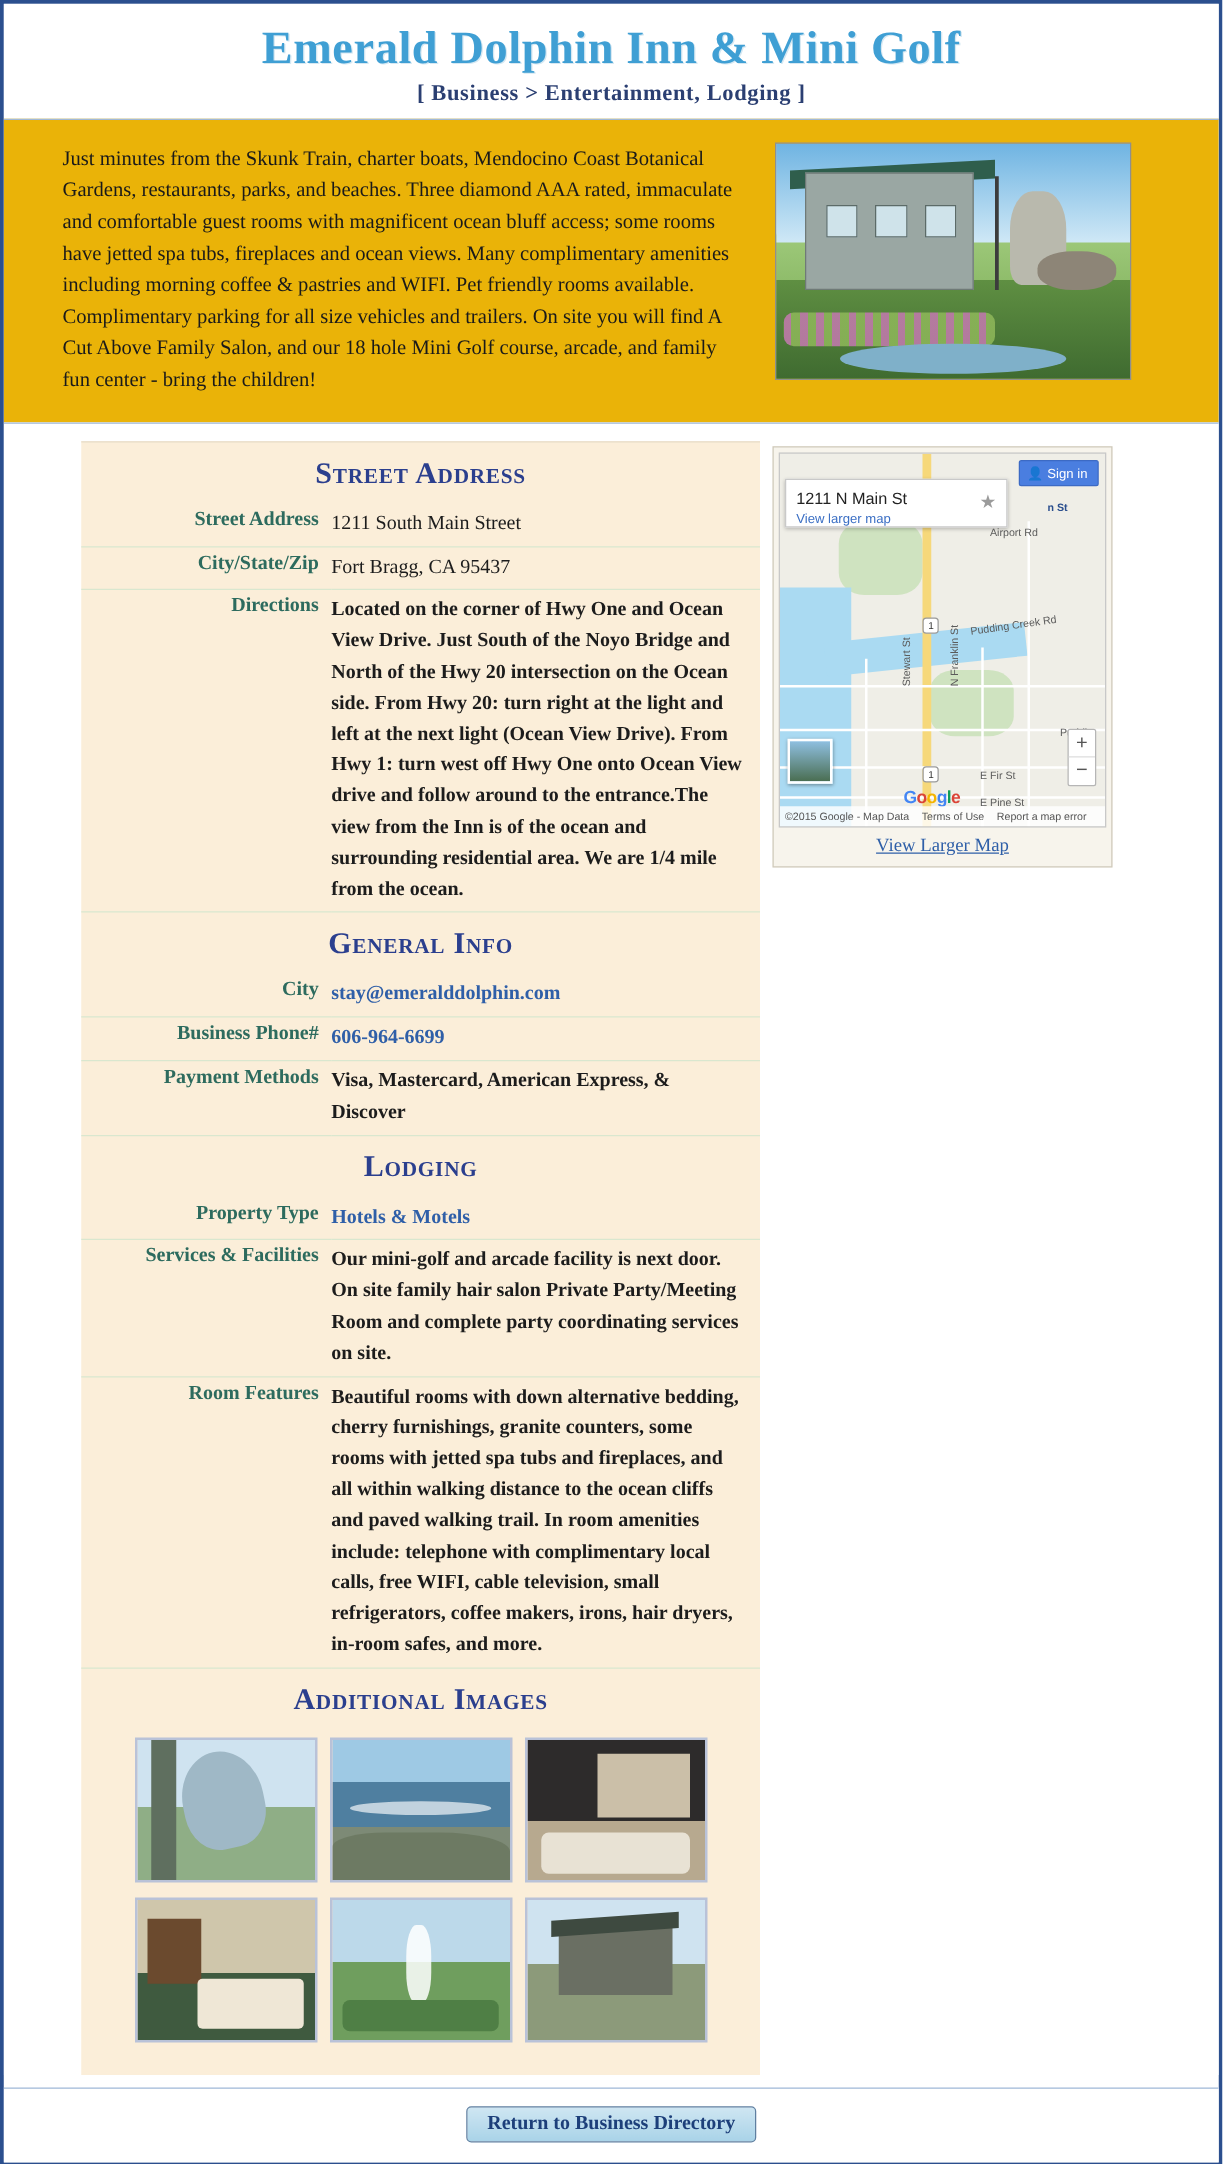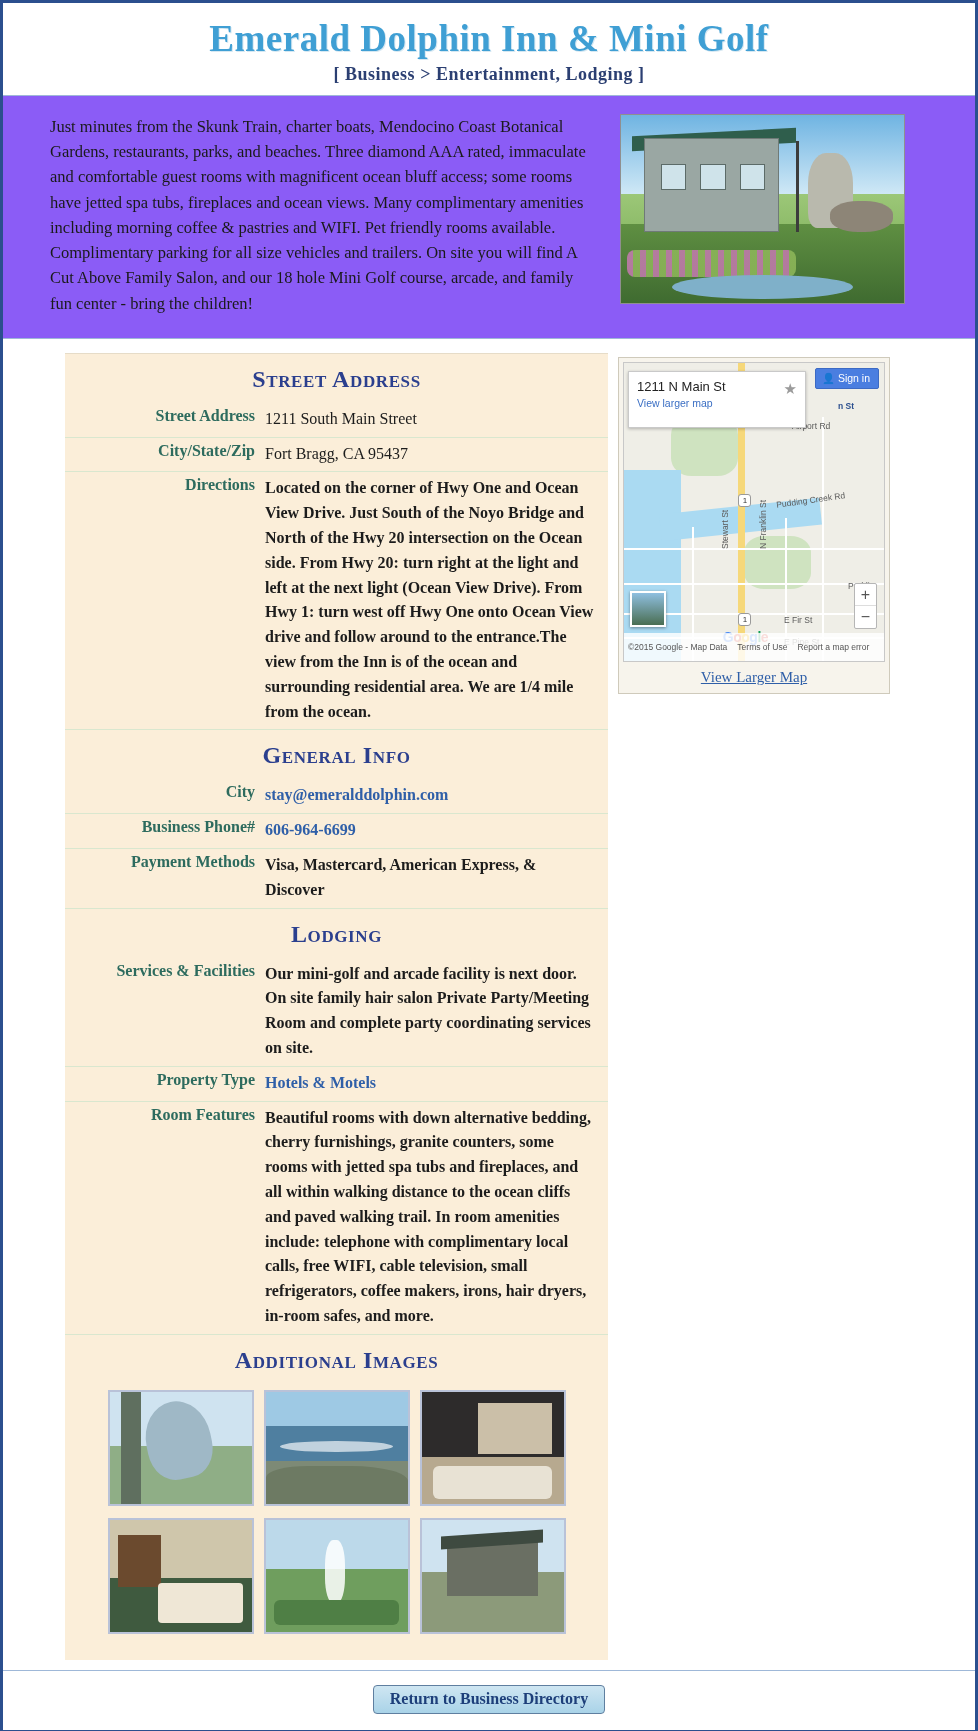--- a/index.html
+++ b/index.html
@@ -43,21 +43,21 @@
   .breadcrumb .bc-sep { color: #2b3f72; }
   .breadcrumb .bc-bracket { color: #2b3f72; }
 
   
   .intro-wrap {
     border-top: 1px solid #9fb8d8;
     padding: 18px 16px 22px 47px;
     display: flex;
     gap: 30px;
     align-items: flex-start;
-    background: #8b5cf6;
+    background: #eab308;
   }
   .intro-text {
     flex: 1;
     font-size: 16.5px;
     line-height: 1.53;
     color: #1a1a1a;
     max-width: 540px;
   }
   .intro-photo {
     width: 285px;
@@ -163,24 +163,24 @@
   .map-road-v1 { position:absolute; left:26%; top:55%; width:2px; height:45%; background:#ffffff; }
   .map-road-v2 { position:absolute; left:62%; top:52%; width:2px; height:48%; background:#ffffff; }
   .map-road-v3 { position:absolute; left:76%; top:18%; width:2px; height:82%; background:#ffffff; }
   .map-label { position:absolute; font-size:8.5px; color:#5b5b5b; font-family:"Liberation Sans",sans-serif; white-space:nowrap; }
   .map-shield {
     position:absolute; width:13px; height:13px; border:1px solid #9a9a9a;
     background:#fff; border-radius:3px; font-size:8px; line-height:12px;
     text-align:center; color:#333; font-family:"Liberation Sans",sans-serif;
   }
   .map-infobox {
-    position: absolute; left: 4px; top: 8px;
+    position: absolute; left: 4px; top: 20px;
     width: 178px; background: #ffffff;
     border: 1px solid #c9c9c9; box-shadow: 0 1px 3px rgba(0,0,0,.25);
-    padding: 7px 8px 18px 8px;
+    padding: 7px 8px 0 8px;
     font-family: "Liberation Sans", sans-serif;
   }
   .map-infobox .addr { font-size: 13px; color: #222; font-weight: normal; }
   .map-infobox .larger { font-size: 10.5px; color: #3b6fc4; margin-top: 3px; }
   .map-star { position:absolute; right:8px; top:8px; color:#9b9b9b; font-size:15px; }
   .map-signin {
     position:absolute; right:5px; top:5px; background:#4a7ee0; color:#fff;
     font-family:"Liberation Sans",sans-serif; font-size:10.5px;
     padding:3px 8px 3px 6px; border-radius:2px; border:1px solid #3c6ac4;
   }
@@ -197,21 +197,21 @@
     background:linear-gradient(#8fbfe0,#4a6e52);
   }
   .map-logo {
     position:absolute; left:38%; bottom:16px;
     font-family:"Liberation Sans",sans-serif; font-size:14px; font-weight:bold;
     color:#777; letter-spacing:-0.5px;margin-top:44px;
   }
   .map-logo .g1{color:#4285F4}.map-logo .g2{color:#DB4437}.map-logo .g3{color:#F4B400}
   .map-logo .g4{color:#4285F4}.map-logo .g5{color:#0F9D58}.map-logo .g6{color:#DB4437}
   .map-footer {
-    position:absolute; left:0; bottom:0; width:100%; height:28px;
+    position:absolute; left:0; bottom:0; width:100%; height:16px;
     background:rgba(255,255,255,.82);
     font-family:"Liberation Sans",sans-serif; font-size:8.5px; color:#555;
     display:flex; align-items:center; gap:10px; padding-left:4px;
   }
   .map-viewlarger {
     text-align:center; padding:7px 0 5px 0; font-size:15px;
   }
   .map-viewlarger a { color:#2f5fa8; text-decoration:underline; }
 
   
@@ -346,26 +346,26 @@
           <td class="lbl">Payment Methods</td>
           <td class="val">Visa, Mastercard, American Express, &amp; Discover</td>
         </tr>
       </tbody>
         </table>
 
       <div class="sec-head">Lodging</div>
       <table class="rowtable">
         <tbody>
             <tr>
+          <td class="lbl">Property Type</td>
+          <td class="val"><a class="lnk" href="#">Hotels &amp; Motels</a></td>
+        </tr>
+        <tr>
           <td class="lbl">Services &amp; Facilities</td>
           <td class="val">Our mini-golf and arcade facility is next door. On site family hair salon Private Party/Meeting Room and complete party coordinating services on site.</td>
-        </tr>
-        <tr>
-          <td class="lbl">Property Type</td>
-          <td class="val"><a class="lnk" href="#">Hotels &amp; Motels</a></td>
         </tr>
         <tr>
           <td class="lbl">Room Features</td>
           <td class="val">Beautiful rooms with down alternative bedding, cherry furnishings, granite counters, some rooms with jetted spa tubs and fireplaces, and all within walking distance to the ocean cliffs and paved walking trail. In room amenities include: telephone with complimentary local calls, free WIFI, cable television, small refrigerators, coffee makers, irons, hair dryers, in-room safes, and more.</td>
         </tr>
       </tbody>
         </table>
 
       <div class="addimg-wrap">
         <div class="sec-head">Additional Images</div>

